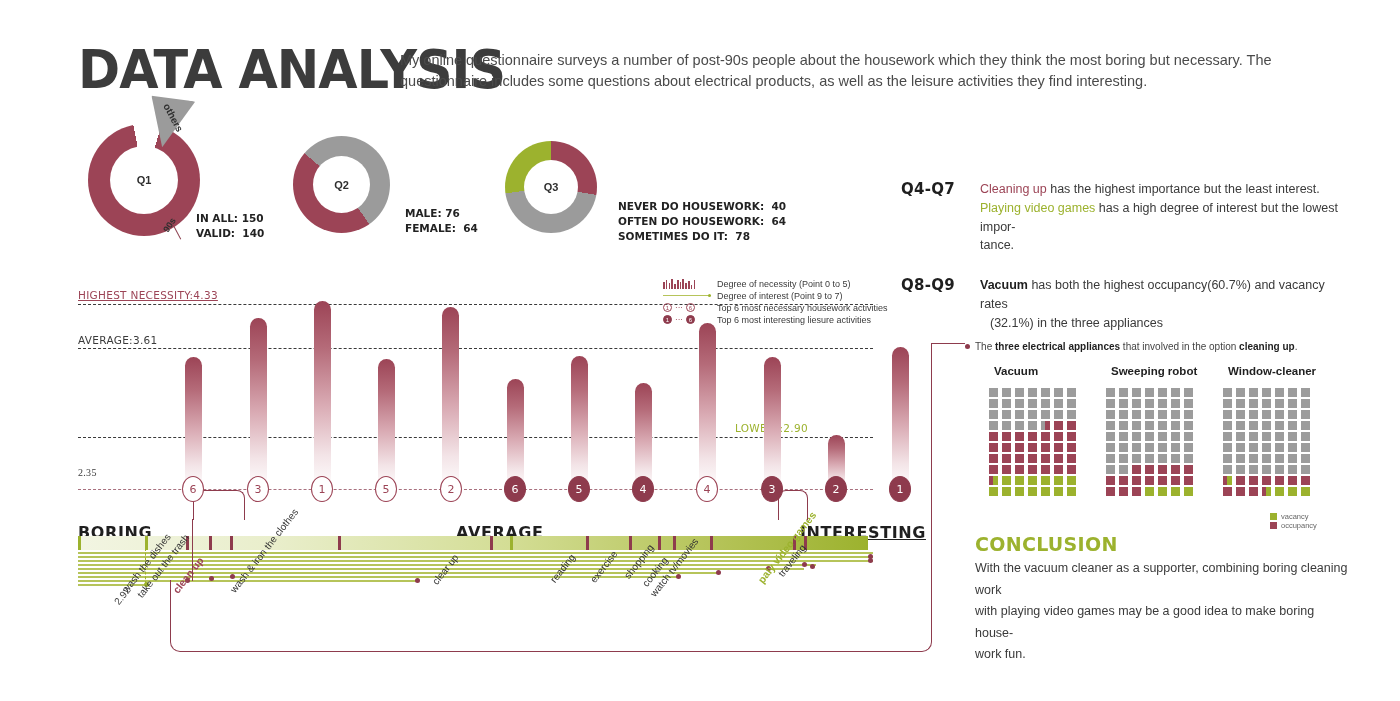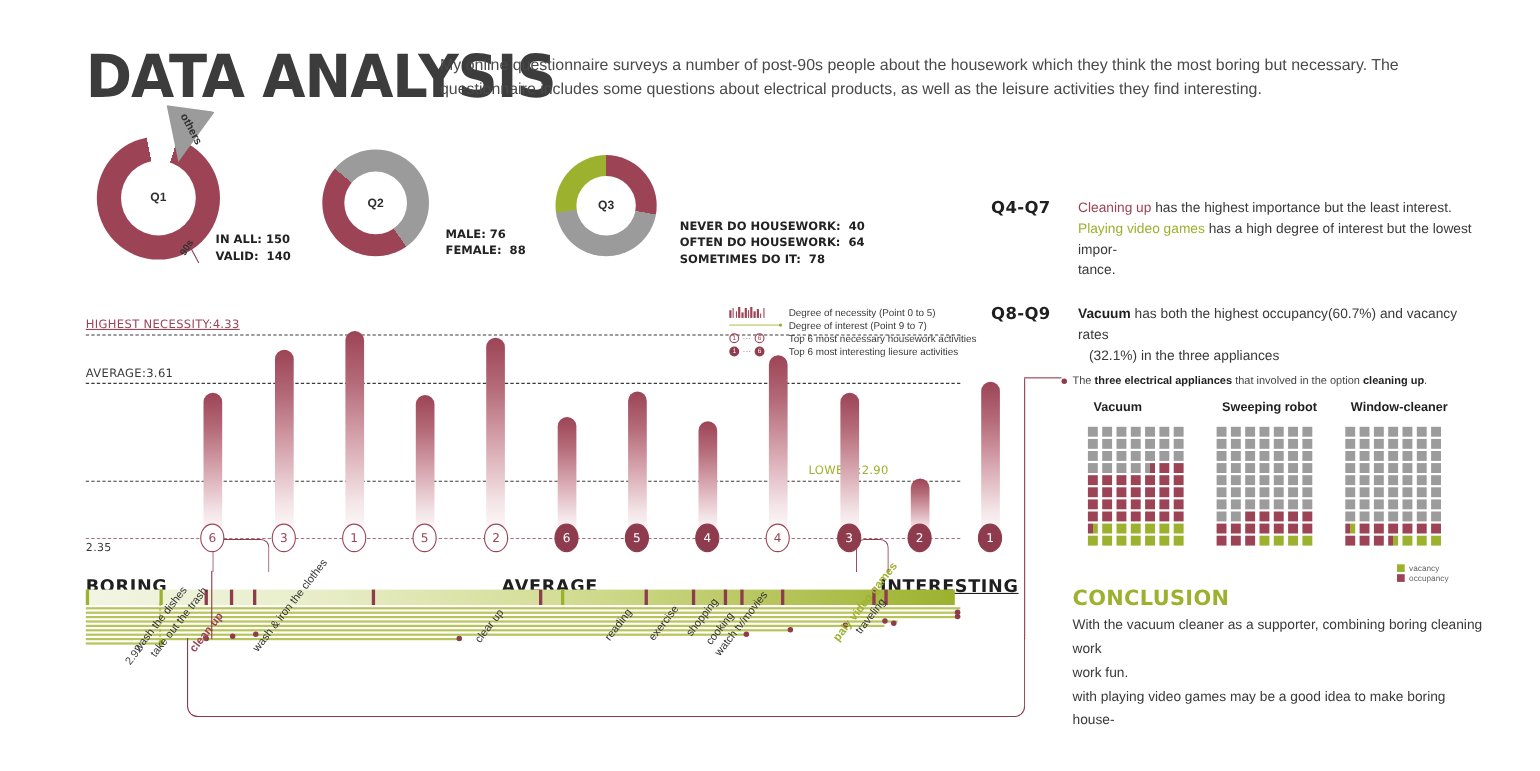--- a/index.html
+++ b/index.html
@@ -171,21 +171,21 @@
     <div class="donut-stats" style="left:108px; top:87px;">IN ALL: 150
 VALID:  140</div>
   </div>
 
   <div class="donut-wrap" style="left:293px; top:136px;">
     <div class="donut" style="width:97px;height:97px;background:conic-gradient(from 145deg,#9c4456 0deg 165deg,#9b9b9b 165deg 360deg);">
       <div class="hole" style="left:20px;top:20px;width:57px;height:57px;"></div>
       <div class="donut-label">Q2</div>
     </div>
     <div class="donut-stats" style="left:112px; top:70px;">MALE: 76
-FEMALE:  88</div>
+FEMALE:  64</div>
   </div>
 
   <div class="donut-wrap" style="left:505px; top:141px;">
     <div class="donut" style="width:92px;height:92px;background:conic-gradient(from 0deg,#9c4456 0deg 100deg,#9b9b9b 100deg 262deg,#9cb22e 262deg 360deg);">
       <div class="hole" style="left:19px;top:19px;width:54px;height:54px;"></div>
       <div class="donut-label">Q3</div>
     </div>
     <div class="donut-stats" style="left:113px; top:58px;">NEVER DO HOUSEWORK:  40
 OFTEN DO HOUSEWORK:  64
 SOMETIMES DO IT:  78</div>
@@ -207,21 +207,21 @@
   <div id="chart">
 
     <div class="gridline" style="top:14px;"></div>
     <div class="gridline" style="top:58px;"></div>
     <div class="gridline" style="top:147px;"></div>
     <div class="gridline soft" style="top:199px;"></div>
 
     <div class="gridlabel red" style="left:0; top:-1px;text-decoration:underline;">HIGHEST NECESSITY:4.33</div>
     <div class="gridlabel" style="left:0; top:44px;">AVERAGE:3.61</div>
     <div class="gridlabel green" style="left:657px; top:132px;">LOWEST:2.90</div>
-    <div class="gridlabel" style="left:0; top:203px; font-size:10px;">2.35</div>
+    <div class="gridlabel" style="left:0; top:177px; font-size:10px;font-family:Liberation Serif, serif;">2.35</div>
 
     <div class="bar" style="left:107px; top:67px;  height:132px;"></div>
     <div class="bar" style="left:172px; top:28px;  height:171px;"></div>
     <div class="bar" style="left:236px; top:11px;  height:188px;"></div>
     <div class="bar" style="left:300px; top:69px;  height:130px;"></div>
     <div class="bar" style="left:364px; top:17px;  height:182px;"></div>
     <div class="bar" style="left:429px; top:89px;  height:110px;"></div>
     <div class="bar" style="left:493px; top:66px;  height:133px;"></div>
     <div class="bar" style="left:557px; top:93px;  height:106px;"></div>
     <div class="bar" style="left:621px; top:33px;  height:166px;"></div>
@@ -594,17 +594,17 @@
     </div>
     <div class="row">
       <span class="sw" style="background:#9c4456;"></span>
       <span>occupancy</span>
     </div>
   </div>
 
   <div id="conclusion-title">CONCLUSION</div>
   <div id="conclusion-body">
     <div>With the vacuum cleaner as a supporter, combining boring cleaning work</div>
+    <div>with playing video games may be a good idea to make boring house-</div>
     <div>work fun.</div>
-    <div>with playing video games may be a good idea to make boring house-</div>
   </div>
 
 </div>
 
 </body></html>

